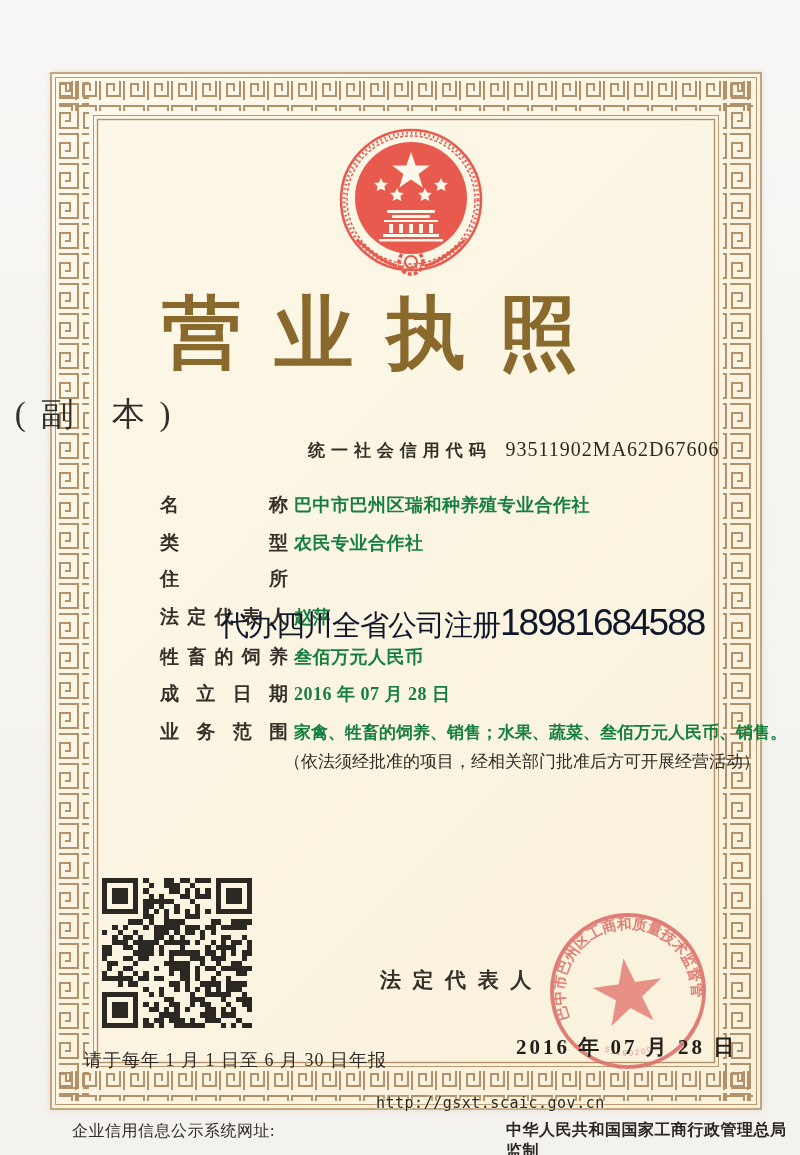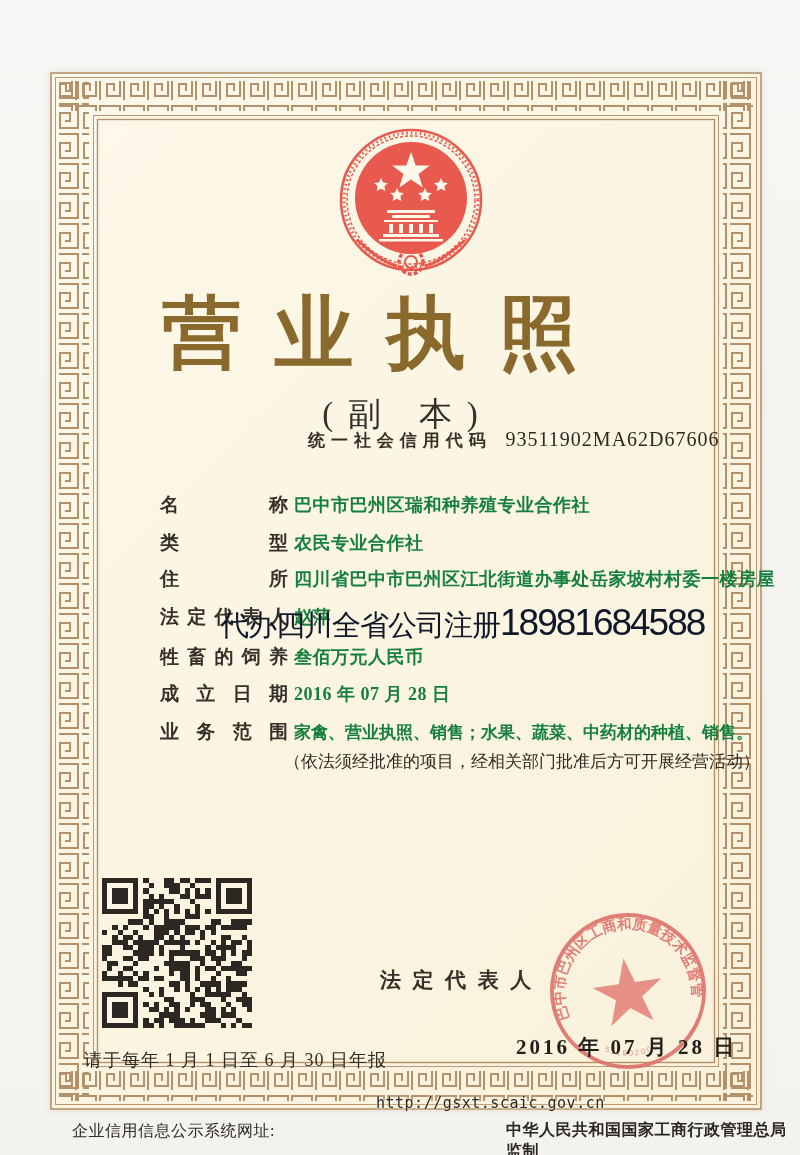--- a/index.html
+++ b/index.html
@@ -15,26 +15,26 @@
   }
   .frame-svg{position:absolute;left:50px;top:72px;}
   .emblem{position:absolute;left:336px;top:122px;}
   .title{
     position:absolute;left:0;top:292px;width:740px;text-align:center;
     font-size:79px;font-weight:700;color:#8a6a2c;
     letter-spacing:.42em;text-indent:.42em;line-height:1.05;
     font-family:"Liberation Sans",sans-serif;
   }
   .subtitle{
-    position:absolute;left:0;top:392px;width:800px;text-align:center;
+    position:absolute;left:0;top:392px;width:800px;text-align:left;
     font-size:33px;color:#33302b;letter-spacing:.45em;text-indent:.45em;
     font-family:"Liberation Serif","DejaVu Serif",serif;
   }
   .code-line{
-    position:absolute;left:308px;top:428px;display:flex;align-items:baseline;gap:14px;
+    position:absolute;left:308px;top:438px;display:flex;align-items:baseline;gap:14px;
   }
   .code-label{font-size:17px;font-weight:700;letter-spacing:.35em;color:#343028;}
   .code-value{
     font-size:20px;color:#2c2923;letter-spacing:1px;
     font-family:"Liberation Serif","DejaVu Serif",serif;
   }
   .row{position:absolute;left:140px;width:620px;display:flex;align-items:baseline;margin-left:20px;}
   .flabel{
     display:inline-block;width:128px;flex:0 0 128px;
     font-size:19px;font-weight:700;color:#35312a;
@@ -151,37 +151,36 @@
 <div class="row" style="top:492px">
   <span class="flabel">名称</span>
   <span class="fvalue">巴中市巴州区瑞和种养殖专业合作社</span>
 </div>
 <div class="row" style="top:530px">
   <span class="flabel">类型</span>
   <span class="fvalue">农民专业合作社</span>
 </div>
 <div class="row" style="top:566px">
   <span class="flabel">住所</span>
-  <span class="fvalue">四川省巴中市巴州区江北街道办事处岳家坡村村委一楼房屋</span>
 </div>
 <div class="row" style="top:604px">
   <span class="flabel">法定代表人</span>
   <span class="fvalue">赵萍</span>
 </div>
 <div class="row" style="top:644px">
   <span class="flabel">牲畜的饲养</span>
   <span class="fvalue">叁佰万元人民币</span>
 </div>
 <div class="row" style="top:681px">
   <span class="flabel">成立日期</span>
   <span class="fvalue">2016 年 07 月 28 日</span>
 </div>
 <div class="row" style="top:719px">
   <span class="flabel">业务范围</span>
-  <span class="fvalue small">家禽、营业执照、销售；水果、蔬菜、中药材的种植、销售。</span>
+  <span class="fvalue small">家禽、牲畜的饲养、销售；水果、蔬菜、叁佰万元人民币、销售。</span>
 </div>
 <div class="scope-note">（依法须经批准的项目，经相关部门批准后方可开展经营活动）</div>
 
 <div class="watermark">
   <span class="wm-cn">代办四川全省公司注册</span>
     <span class="wm-phone">18981684588</span>
 </div>
 
 <svg class="qr" id="qr-svg" width="150" height="150" viewBox="0 0 29 29" shape-rendering="crispEdges">
     <rect x="0" y="0" width="1" height="1" fill="#2b2722"></rect>

